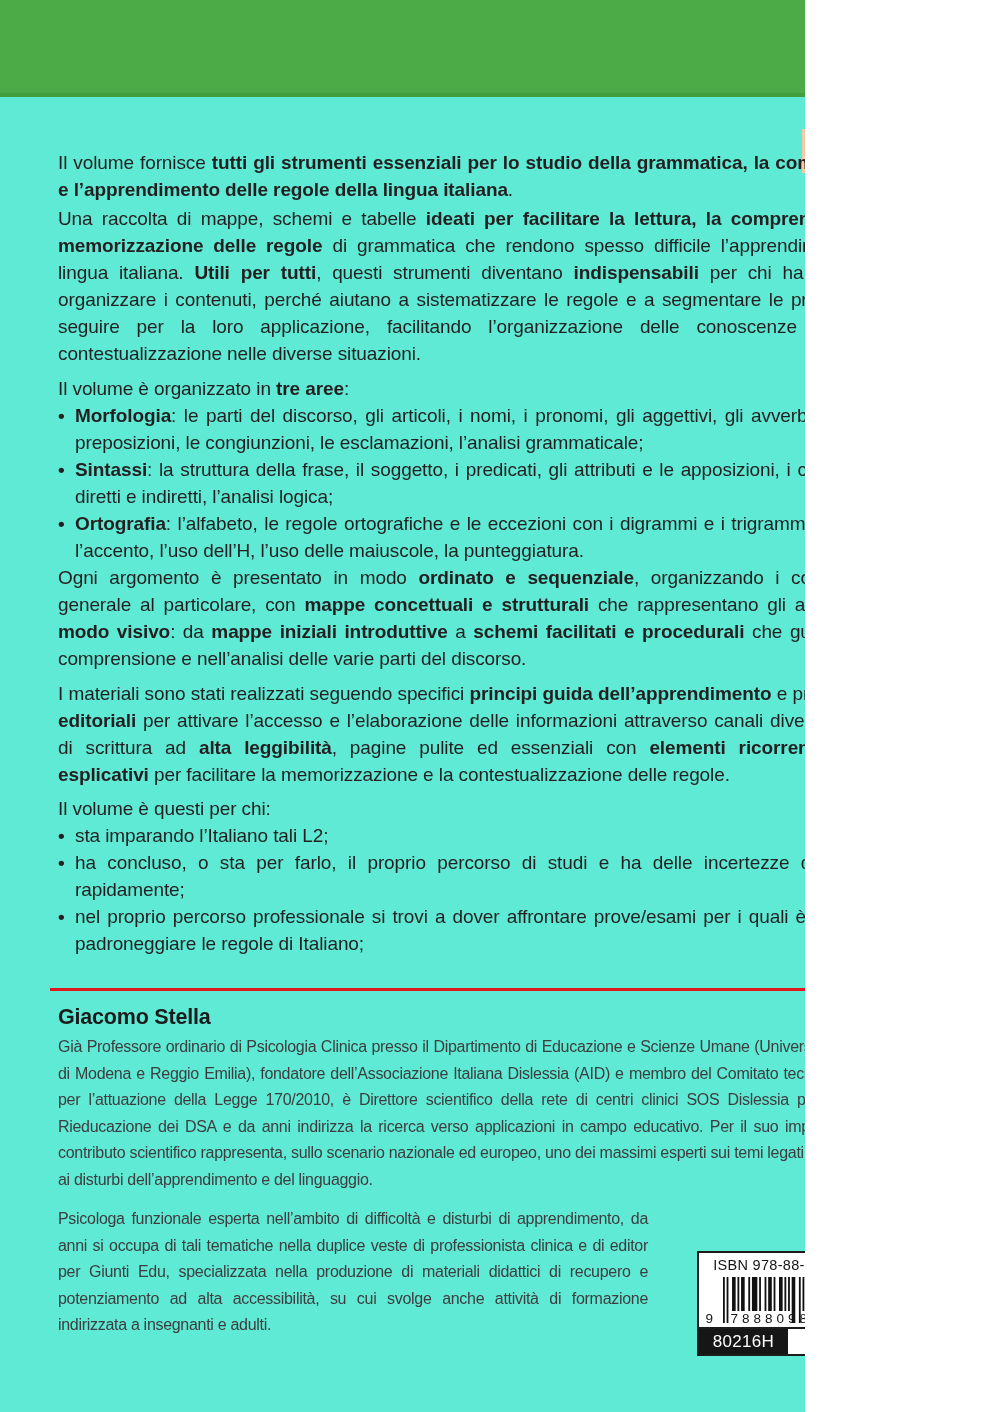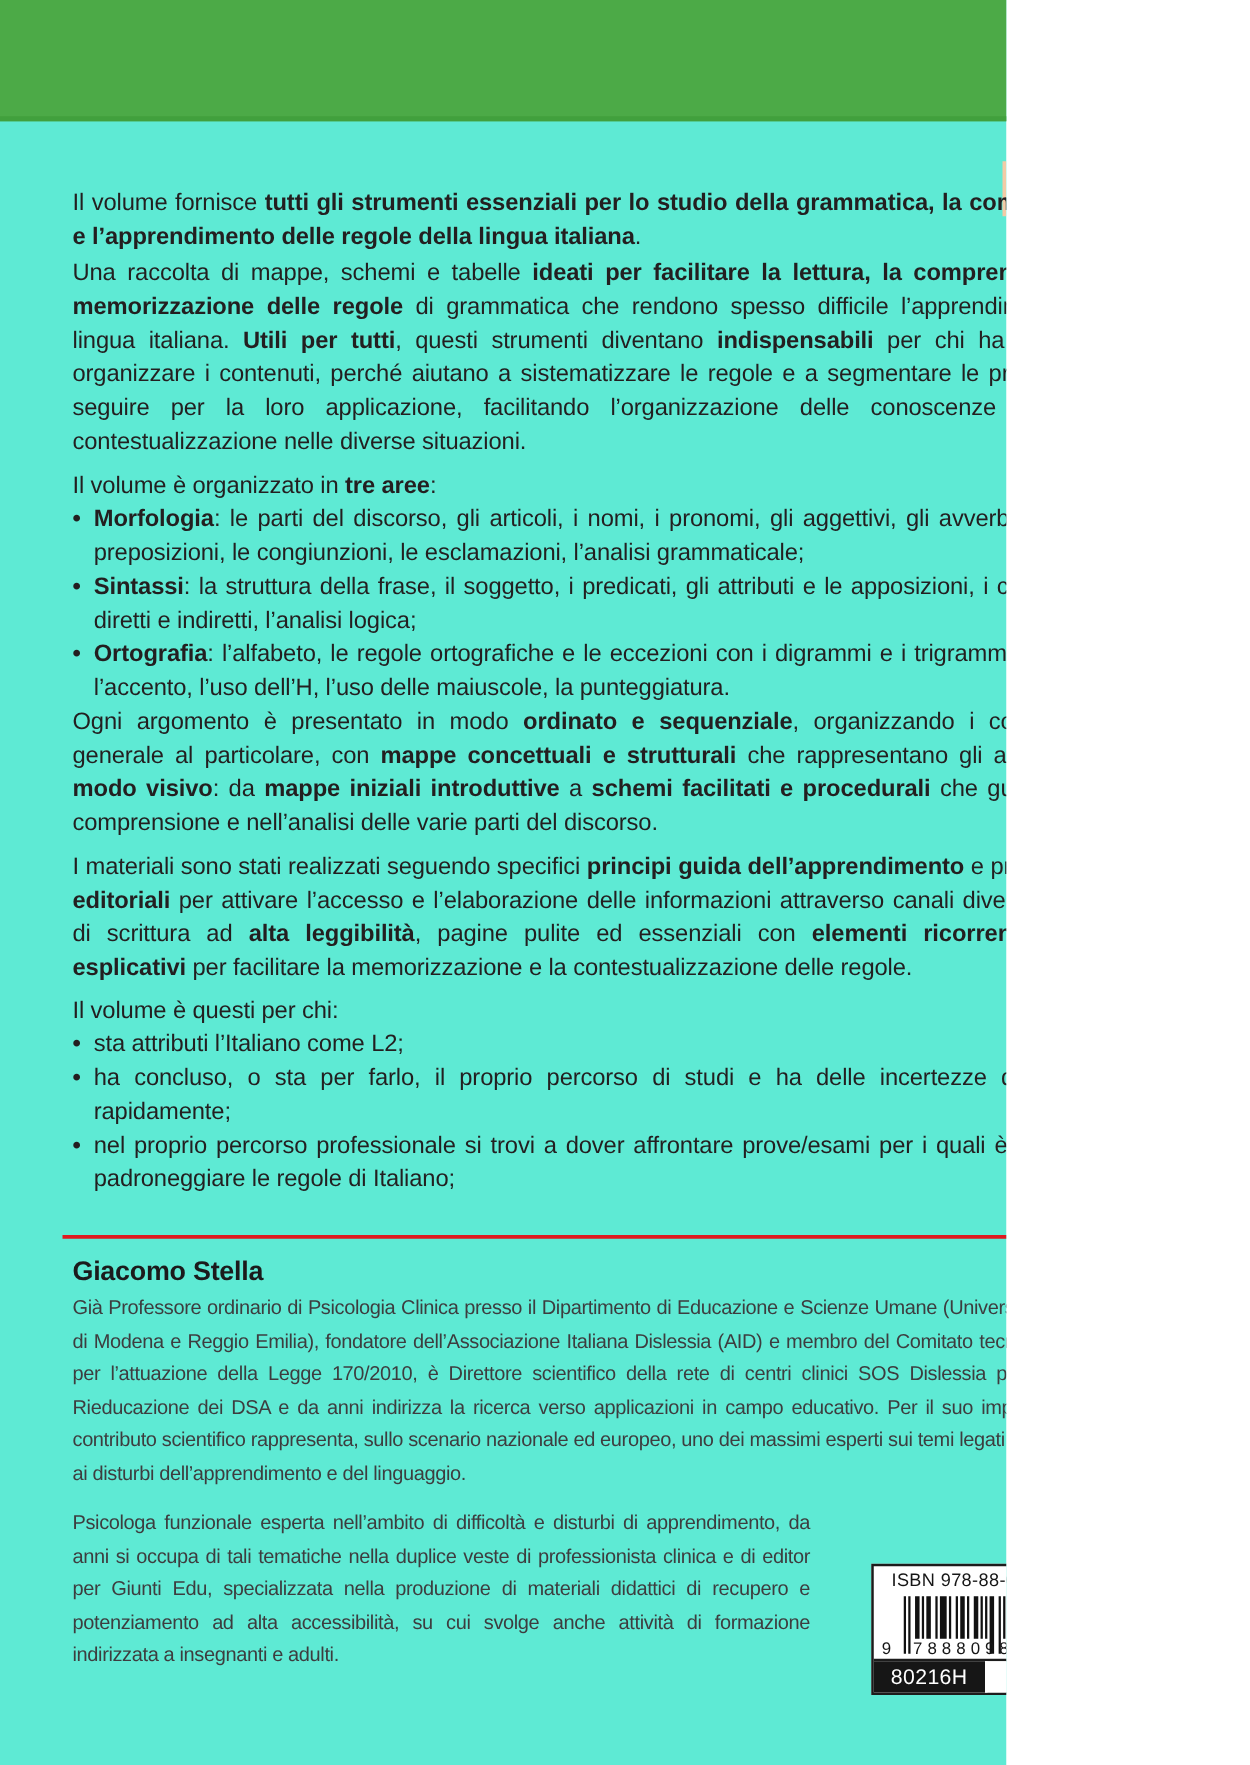--- a/index.html
+++ b/index.html
@@ -40,21 +40,21 @@
   <div class="intro">
     <p class="p m2"><span>Il volume fornisce </span><b>tutti gli strumenti essenziali per lo studio della grammatica, la comprensione e l’apprendimento delle regole della lingua italiana</b><span>.</span></p>
     <p class="p m8"><span>Una raccolta di mappe, schemi e tabelle </span><b>ideati per facilitare la lettura, la comprensione e la memorizzazione delle regole</b><span> di grammatica che rendono spesso difficile l’apprendimento della lingua italiana. </span><b>Utili per tutti</b><span>, questi strumenti diventano </span><b>indispensabili</b><span> per chi ha difficoltà a organizzare i contenuti, perché aiutano a sistematizzare le regole e a segmentare le procedure da seguire per la loro applicazione, facilitando l’organizzazione delle conoscenze e la loro contestualizzazione nelle diverse situazioni.</span></p>
     <p class="p"><span>Il volume è organizzato in </span><b>tre aree</b><span>:</span></p>
     <div class="li"><b>Morfologia</b><span>: le parti del discorso, gli articoli, i nomi, i pronomi, gli aggettivi, gli avverbi, i verbi, le preposizioni, le congiunzioni, le esclamazioni, l’analisi grammaticale;</span></div>
     <div class="li"><b>Sintassi</b><span>: la struttura della frase, il soggetto, i predicati, gli attributi e le apposizioni, i complementi diretti e indiretti, l’analisi logica;</span></div>
     <div class="li m8"><b>Ortografia</b><span>: l’alfabeto, le regole ortografiche e le eccezioni con i digrammi e i trigrammi, le doppie, l’accento, l’uso dell’H, l’uso delle maiuscole, la punteggiatura.</span></div>
     <p class="p m8"><span>Ogni argomento è presentato in modo </span><b>ordinato e sequenziale</b><span>, organizzando i contenuti dal generale al particolare, con </span><b>mappe concettuali e strutturali</b><span> che rappresentano gli argomenti </span><b>in modo visivo</b><span>: da </span><b>mappe iniziali introduttive</b><span> a </span><b>schemi facilitati e procedurali</b><span> che guidano nella comprensione e nell’analisi delle varie parti del discorso.</span></p>
     <p class="p m7"><span>I materiali sono stati realizzati seguendo specifici </span><b>principi guida dell’apprendimento</b><span> e precisi </span><b>criteri editoriali</b><span> per attivare l’accesso e l’elaborazione delle informazioni attraverso canali diversi: caratteri di scrittura ad </span><b>alta leggibilità</b><span>, pagine pulite ed essenziali con </span><b>elementi ricorrenti</b><span>, </span><b>esempi esplicativi</b><span> per facilitare la memorizzazione e la contestualizzazione delle regole.</span></p>
     <p class="p">Il volume è questi per chi:</p>
-    <div class="li">sta attributi l’Italiano come L2;</div>
+    <div class="li">sta imparando l’Italiano tali L2;</div>
     <div class="li">ha concluso, o sta per farlo, il proprio percorso di studi e ha delle incertezze da risolvere rapidamente;</div>
     <div class="li">nel proprio percorso professionale si trovi a dover affrontare prove/esami per i quali è necessario padroneggiare le regole di Italiano;</div>
   </div>
 
   <div class="rule-red" style="background: rgb(224, 25, 31);"></div>
 
   <div class="authors">
     <div class="author-block">
       <h2 class="author-name">Giacomo Stella</h2>
       <p class="author-bio">Già Professore ordinario di Psicologia Clinica presso il Dipartimento di Educazione e Scienze Umane (Università degli Studi di Modena e Reggio Emilia), fondatore dell’Associazione Italiana Dislessia (AID) e membro del Comitato tecnico-scientifico per l’attuazione della Legge 170/2010, è Direttore scientifico della rete di centri clinici SOS Dislessia per Diagnosi e Rieducazione dei DSA e da anni indirizza la ricerca verso applicazioni in campo educativo. Per il suo impegno e il suo contributo scientifico rappresenta, sullo scenario nazionale ed europeo, uno dei massimi esperti sui temi legati alle difficoltà e ai disturbi dell’apprendimento e del linguaggio.</p>

